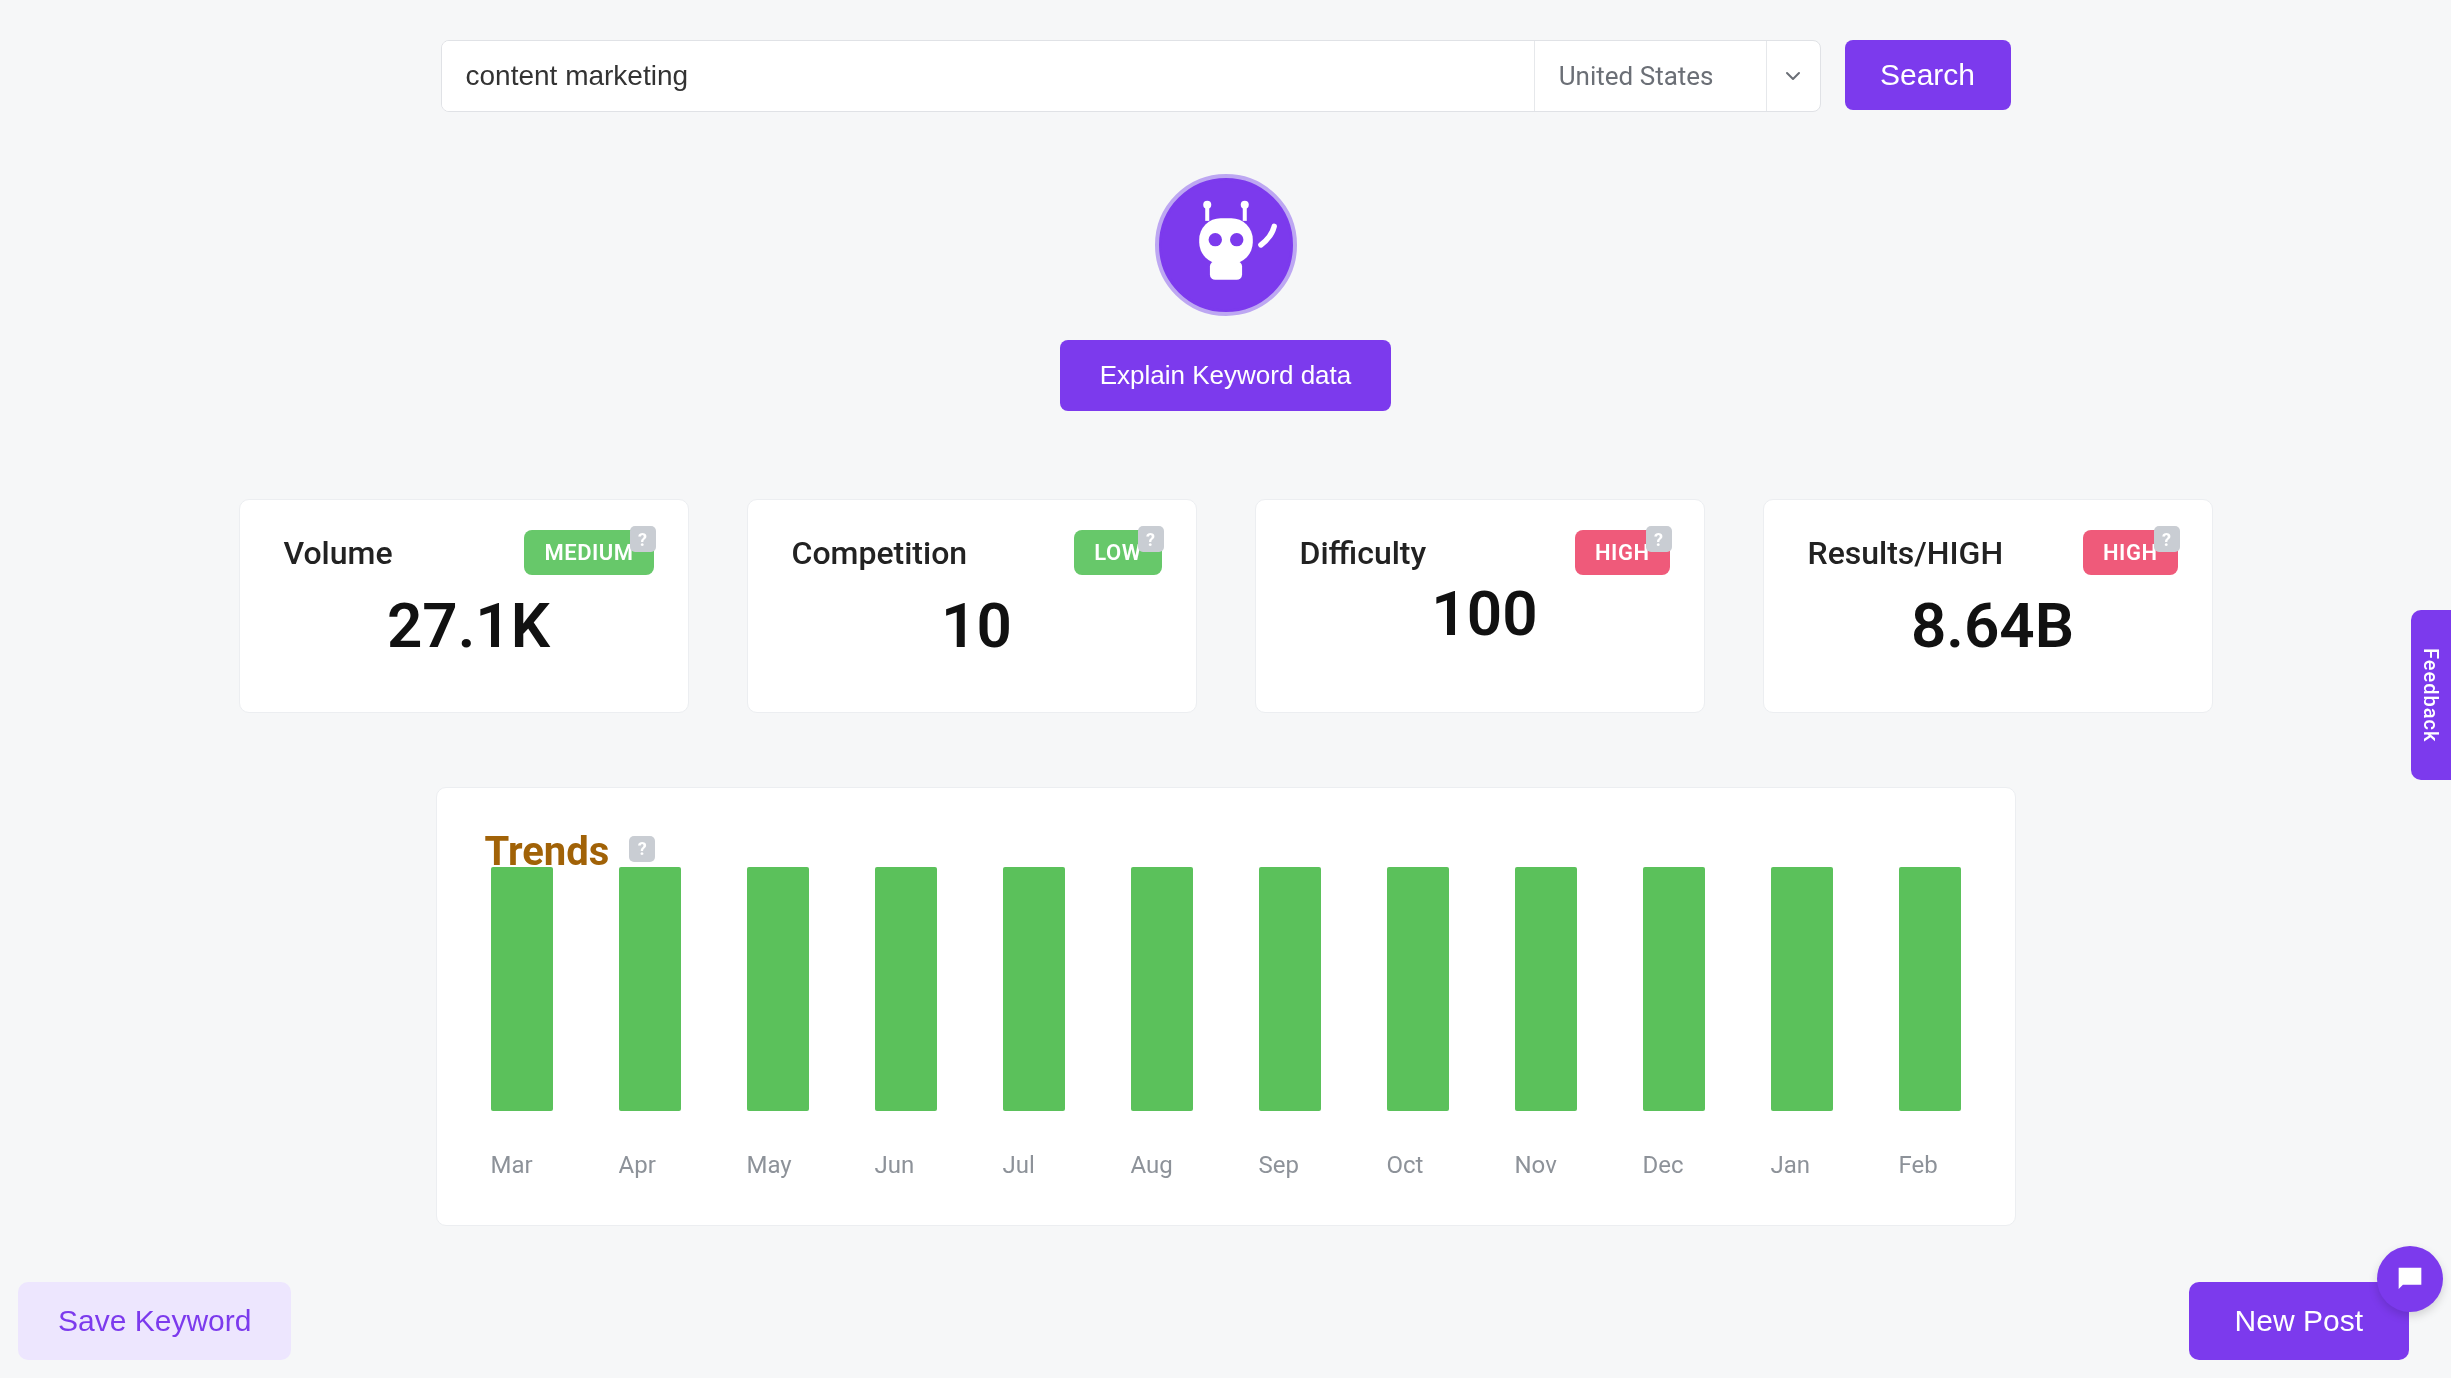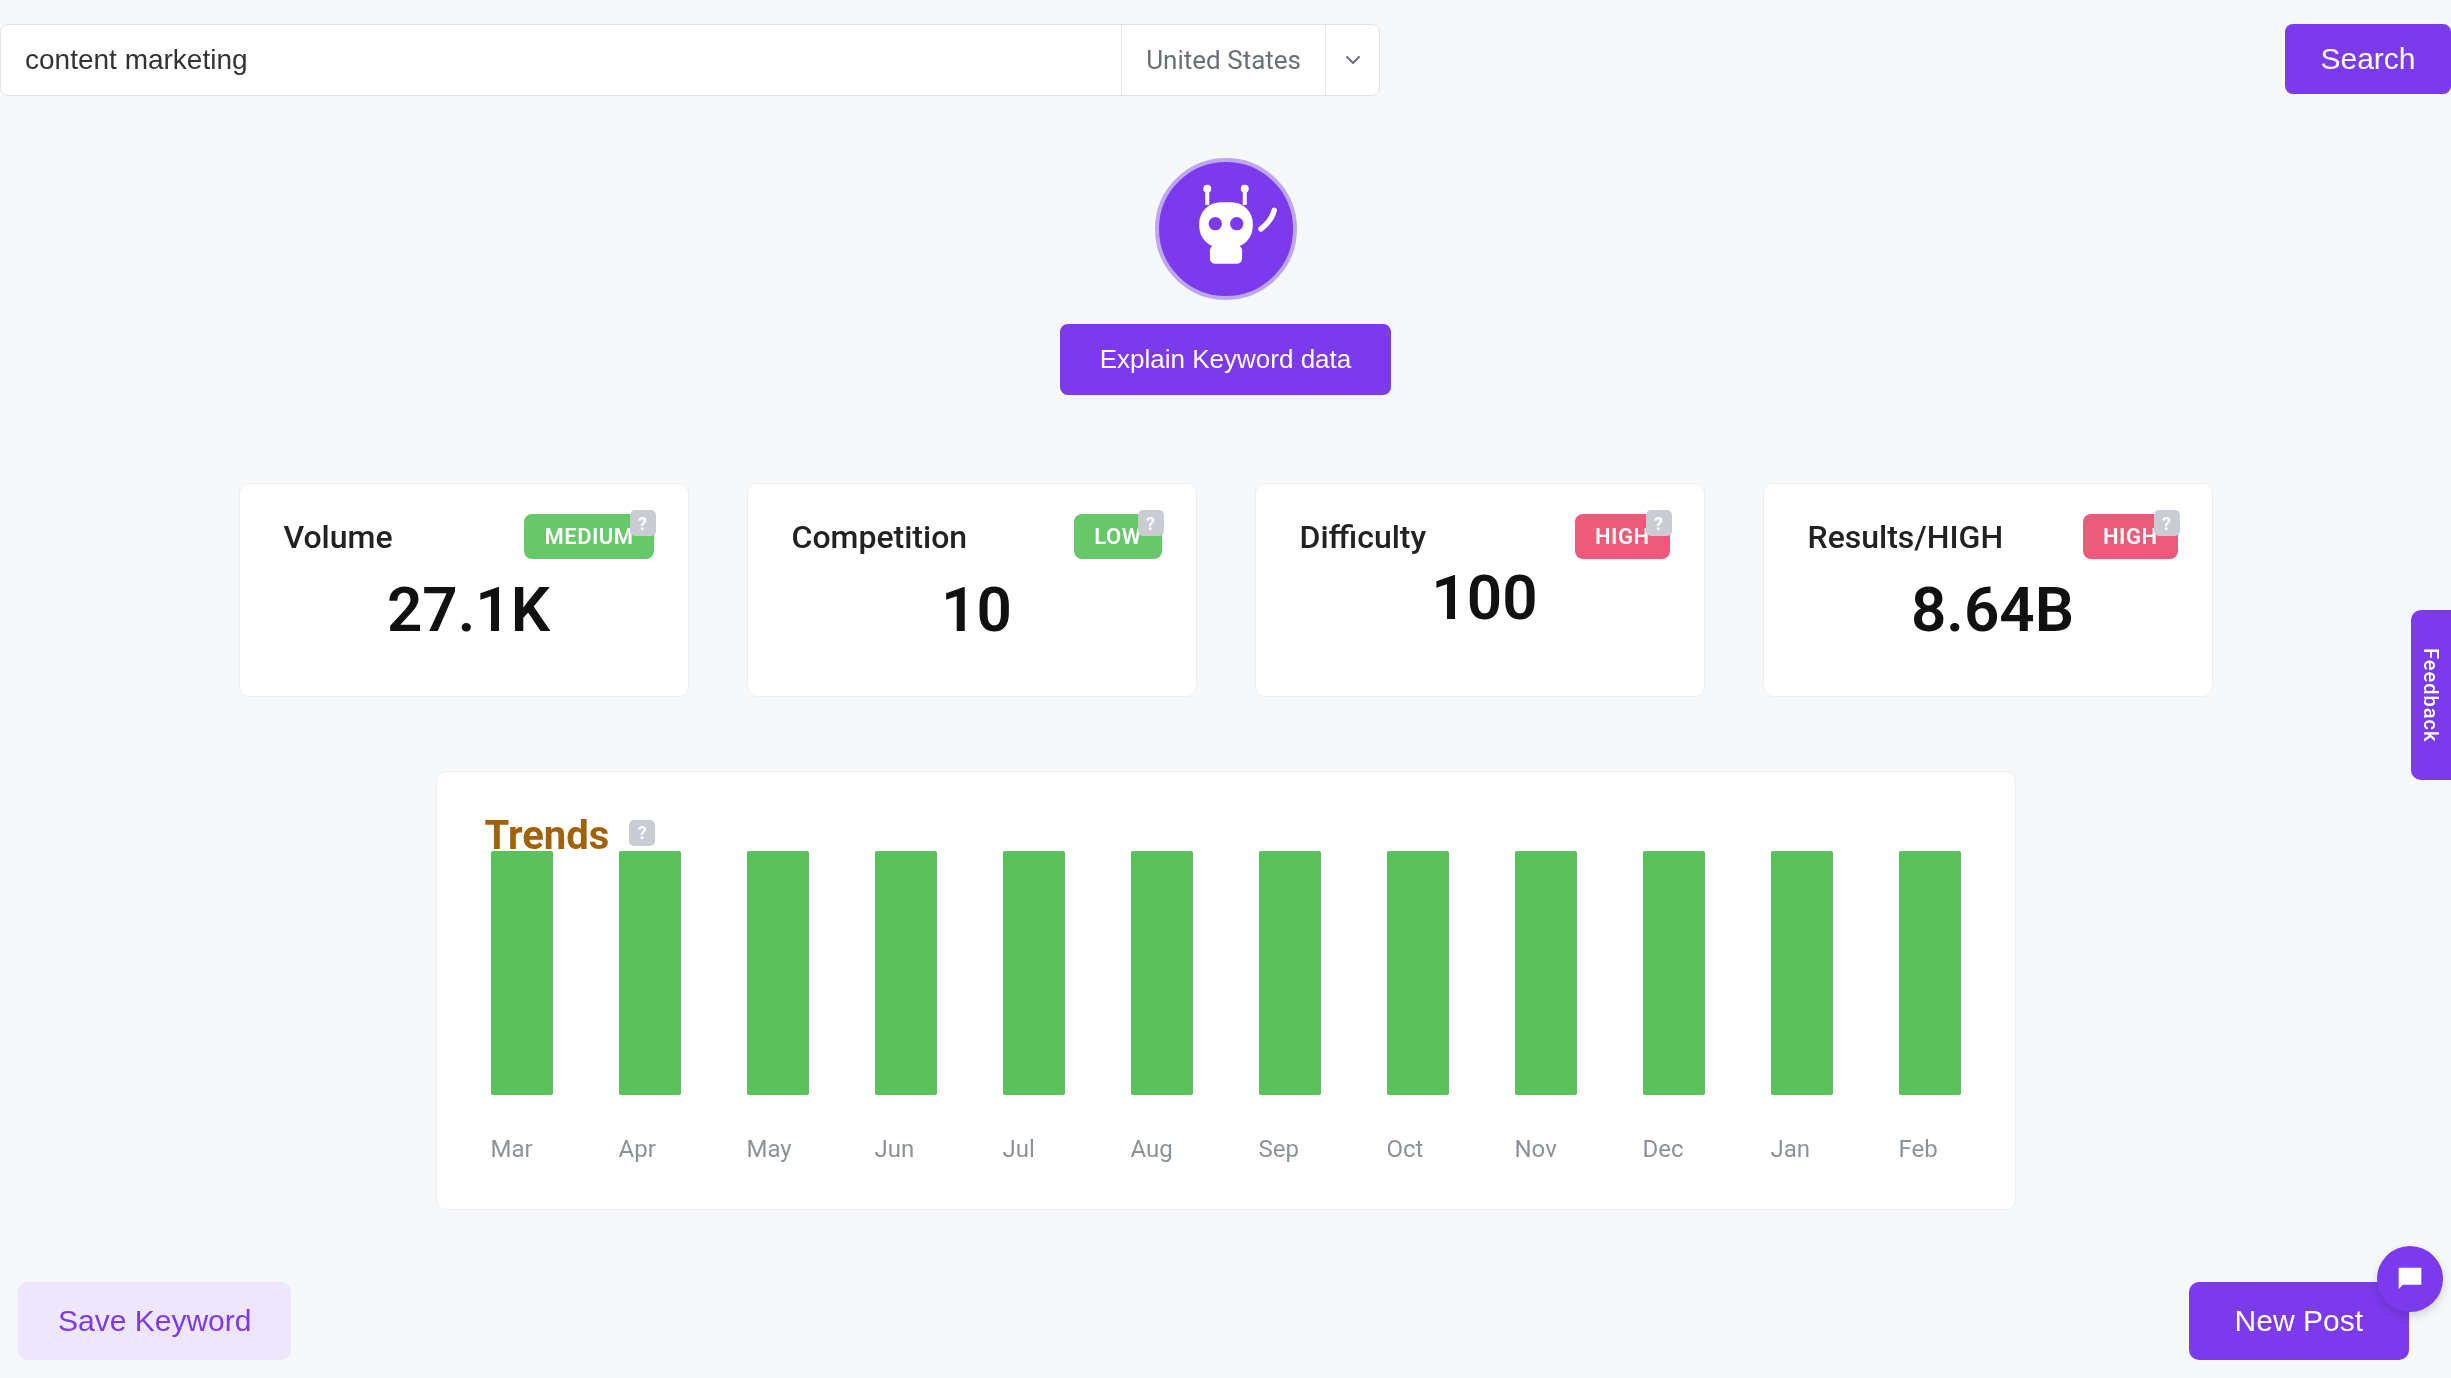--- a/index.html
+++ b/index.html
@@ -9,23 +9,23 @@
     color: #222;
     width: 2451px;
     height: 1378px;
     position: relative;
     overflow: hidden;
   }
 
   
   .search-row {
     display: flex;
-    justify-content: space-between;
+    justify-content: center;
     gap: 24px;
-    padding-top: 24px;
+    padding-top: 40px;
   }
   .search-group {
     display: flex;
     width: 1380px;
     height: 72px;
     background: #fff;
     border: 1px solid #e0e2e6;
     border-radius: 8px;
     overflow: hidden;
   }
@@ -34,20 +34,21 @@
     border: none;
     outline: none;
     font-size: 28px;
     padding: 0 24px;
     color: #333;
   }
   .country-select {
     display: flex;
     align-items: center;
     border-left: 1px solid #e6e8eb;
+    gap: 28px;
   }
   .country-label {
     padding: 0 24px;
     font-size: 26px;
     color: #6b6f76;
   }
   .country-chev {
     width: 54px;
     height: 100%;
     display: flex;

